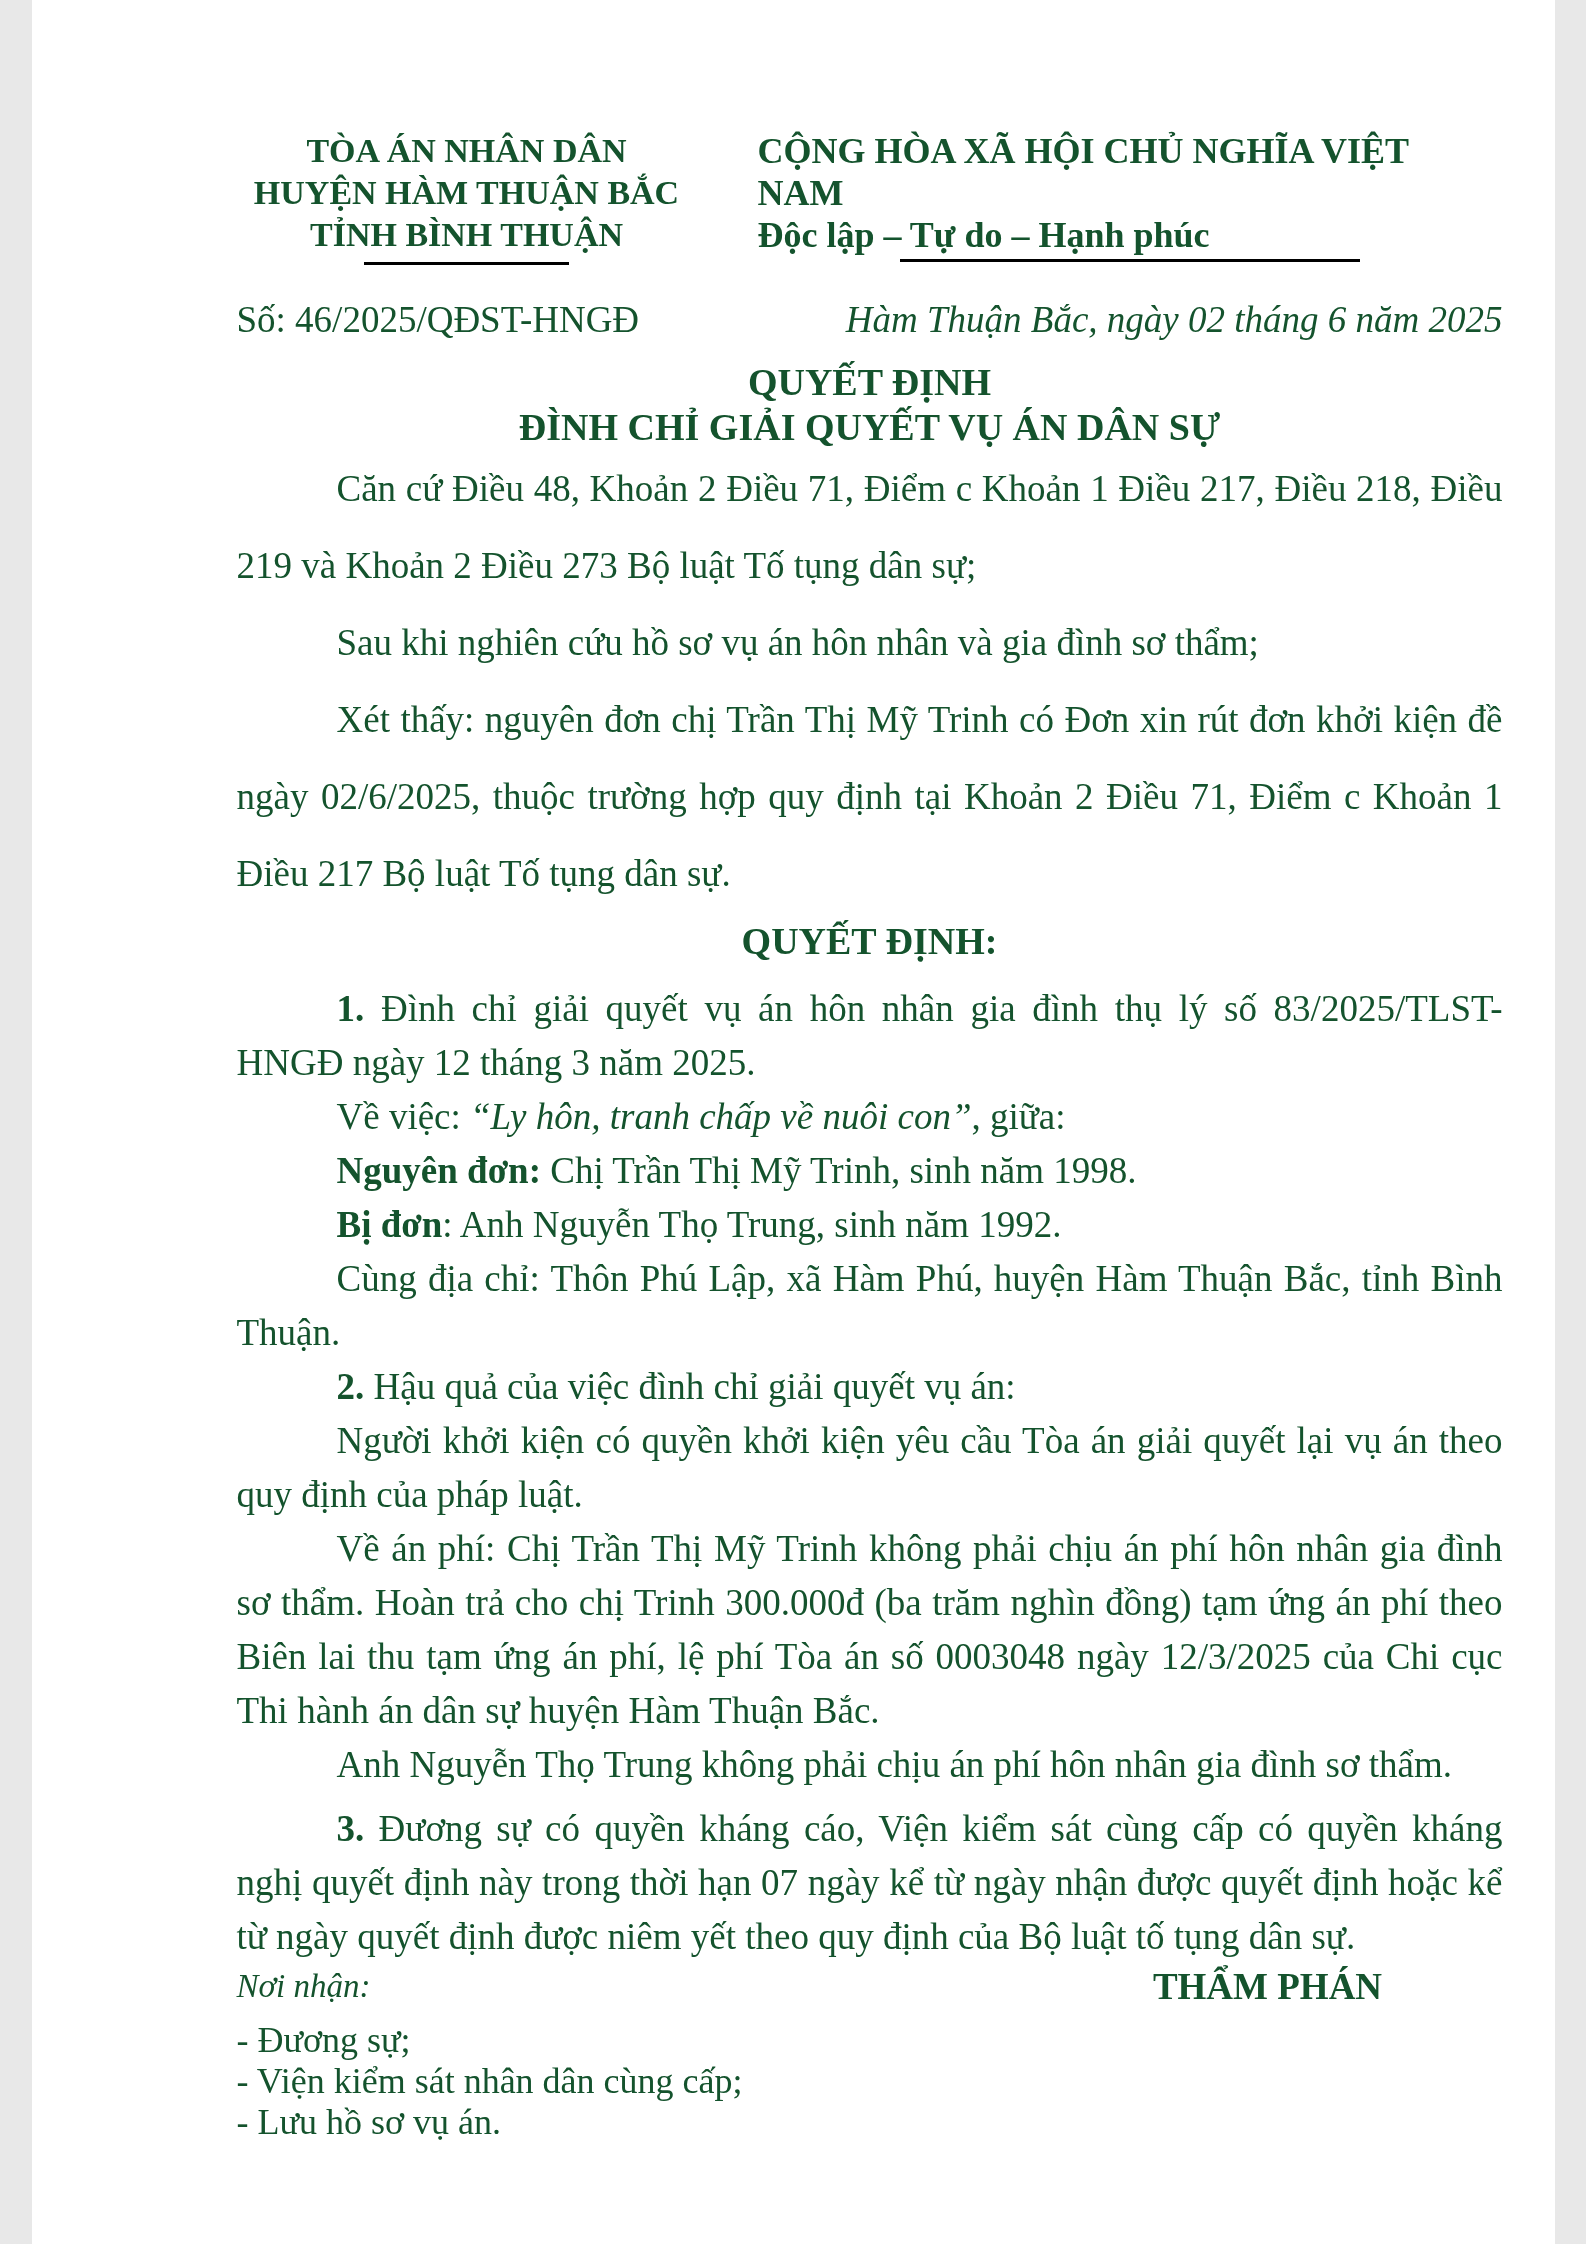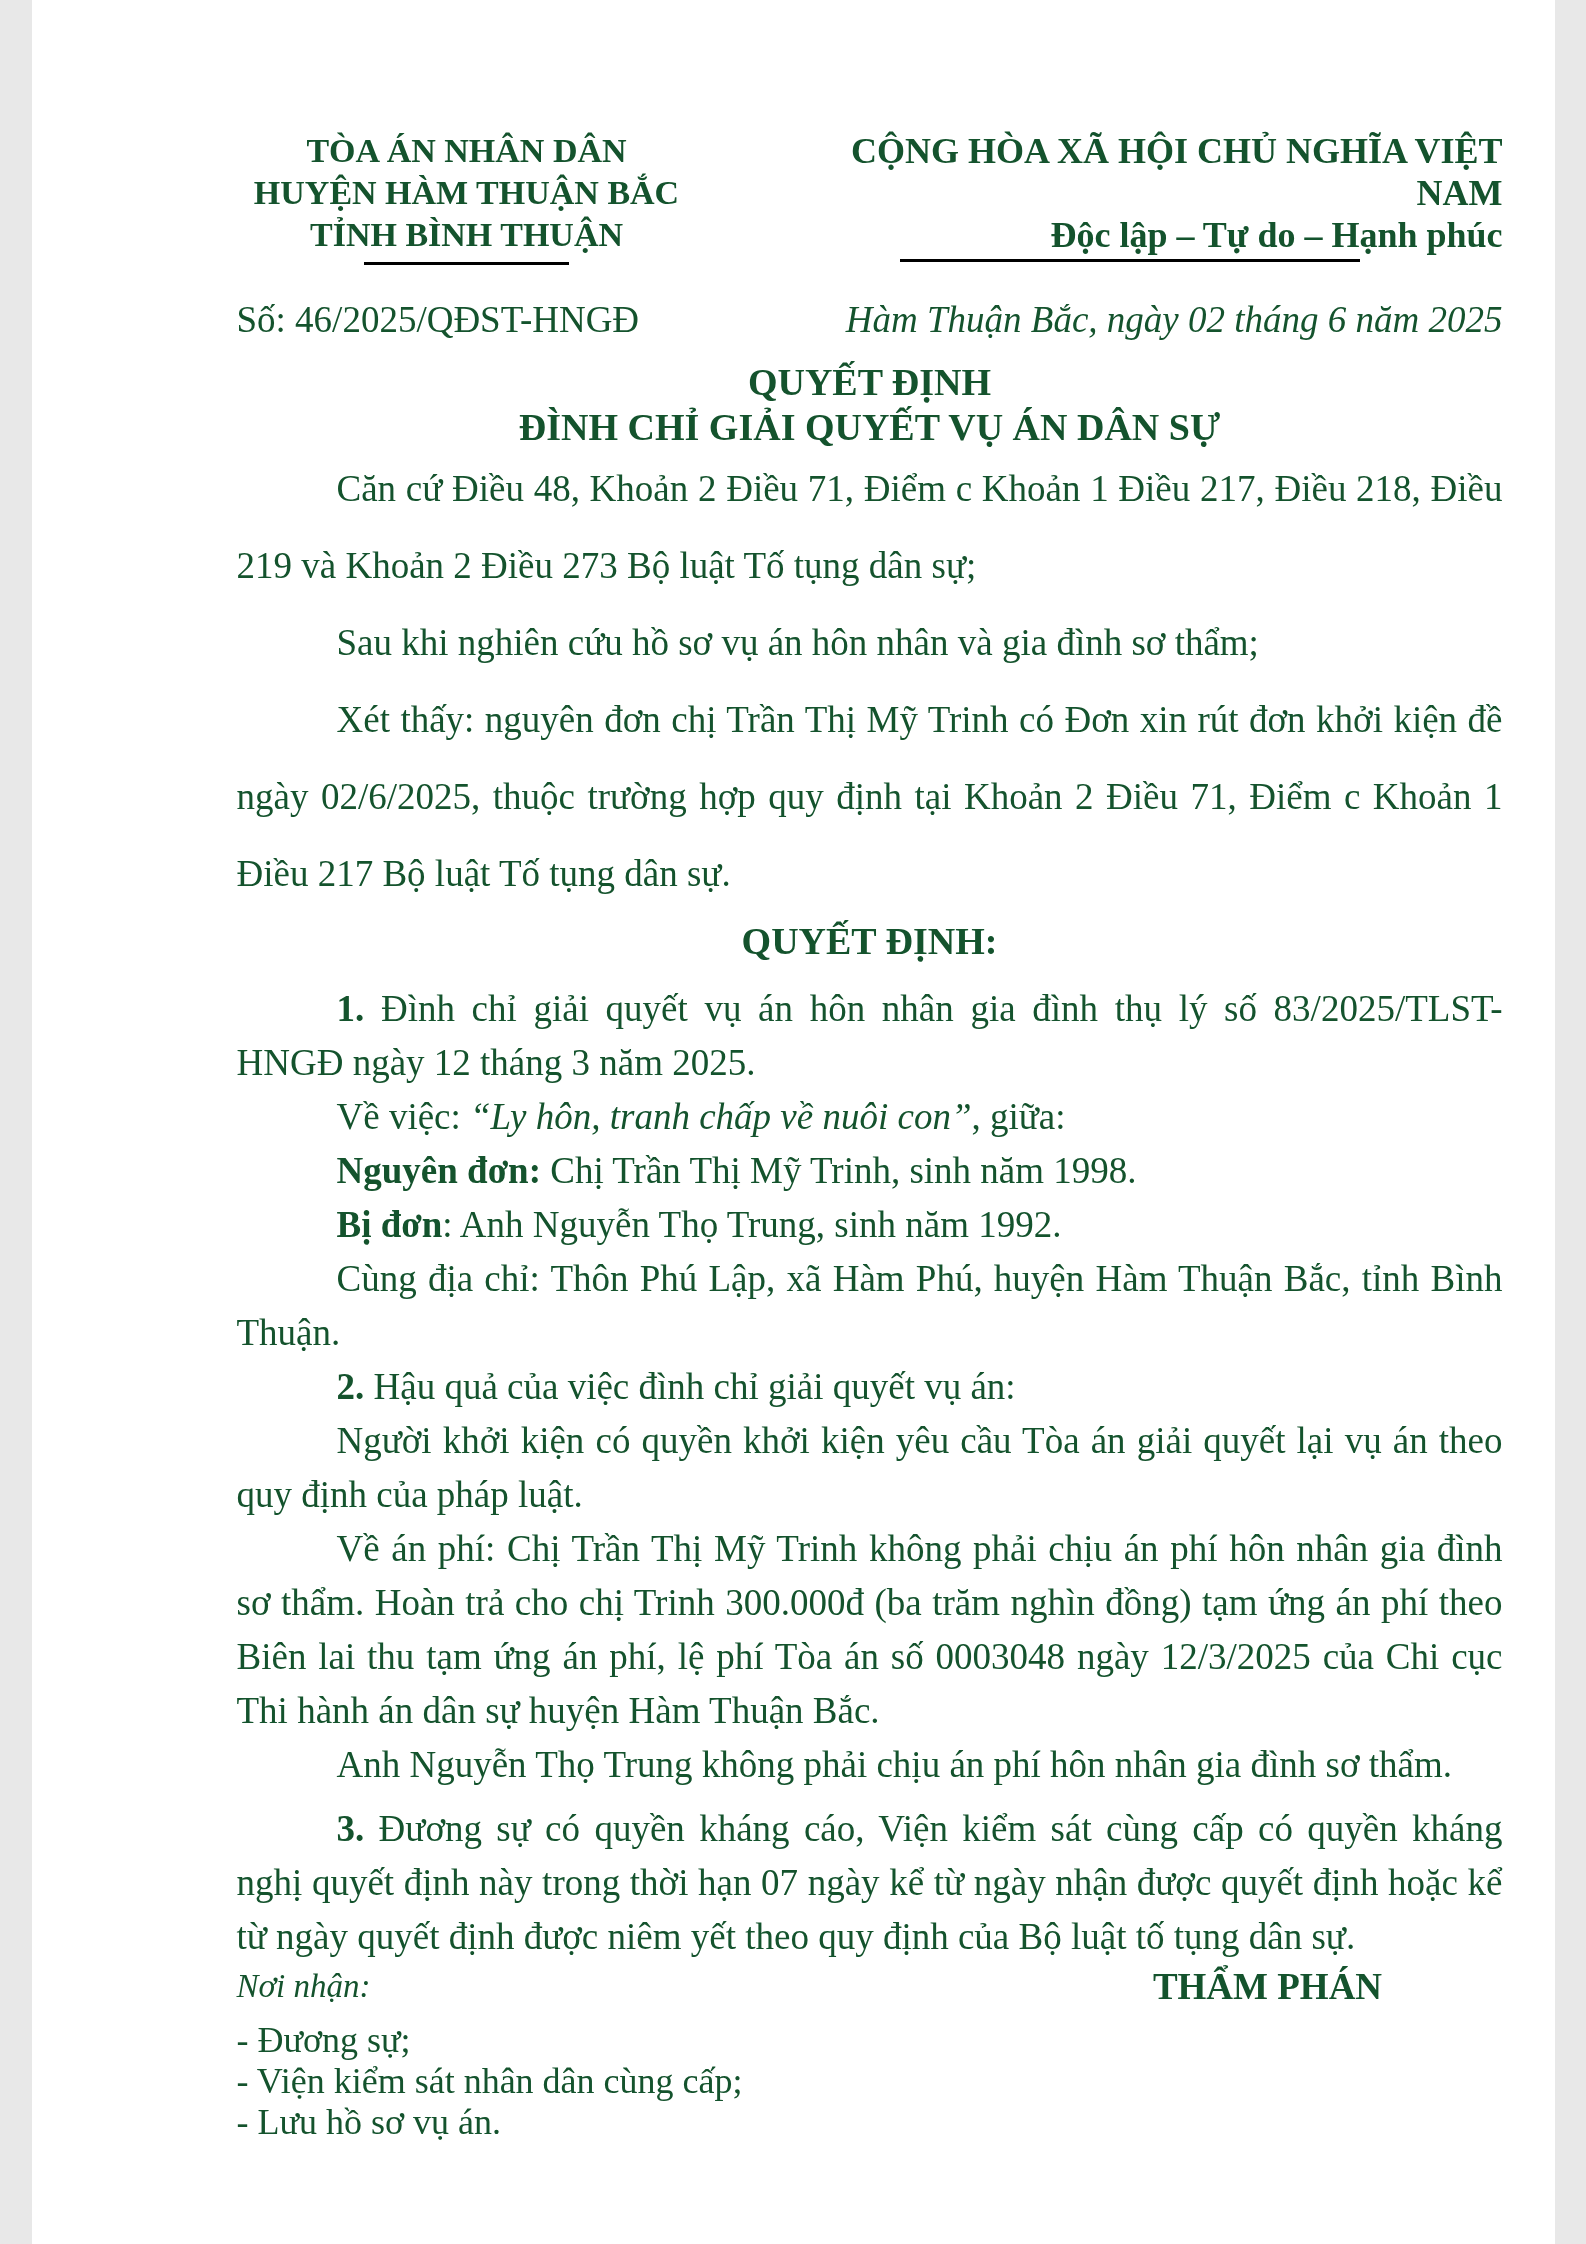--- a/index.html
+++ b/index.html
@@ -13,21 +13,21 @@
     overflow:hidden;
     box-sizing:border-box;
     padding:130px 52px 0 205px;
   }
   .bold { font-weight:bold; }
   .italic { font-style:italic; }
 
   
   .hdr { display:flex; justify-content:space-between; align-items:flex-start; height:135px; }
   .hdr-left  { width:460px; text-align:center; font-weight:bold; font-size:34px; line-height:42px; }
-  .hdr-right { width:745px; text-align:right; font-weight:bold; font-size:36px; line-height:42px; }
+  .hdr-right { width:745px; text-align:left; font-weight:bold; font-size:36px; line-height:42px; }
   .rule { border:0; border-top:3px solid #000; margin:6px auto 0; }
   .rule-left  { width:205px; }
   .rule-right { width:460px; margin-top:3px; }
 
   
   .meta-row { display:flex; justify-content:space-between; margin-top:30px; font-size:37px; line-height:50px;gap:36px; }
   .doc-dateline { font-style:italic; }
 
   
   .doc-title { margin-top:15px; text-align:center; font-weight:bold; font-size:38px; line-height:45px; }

